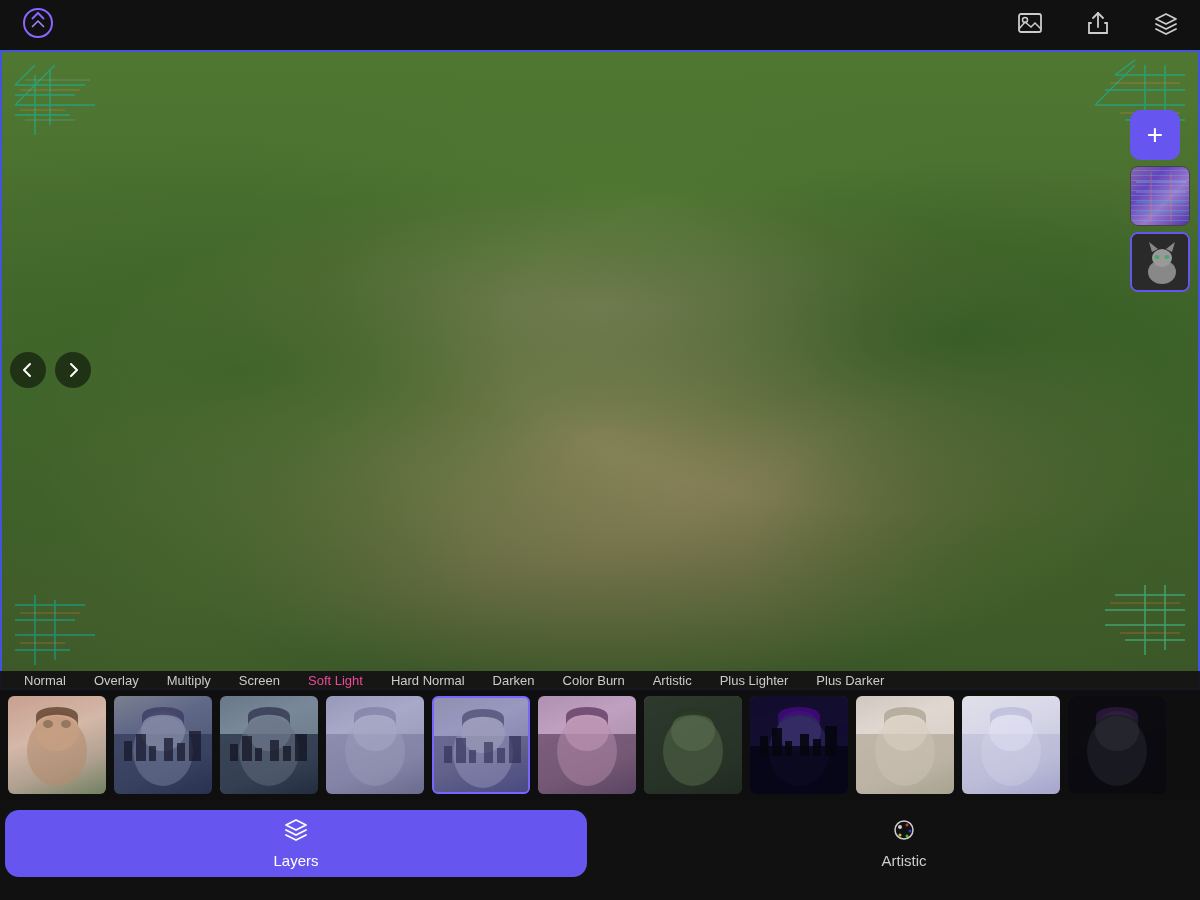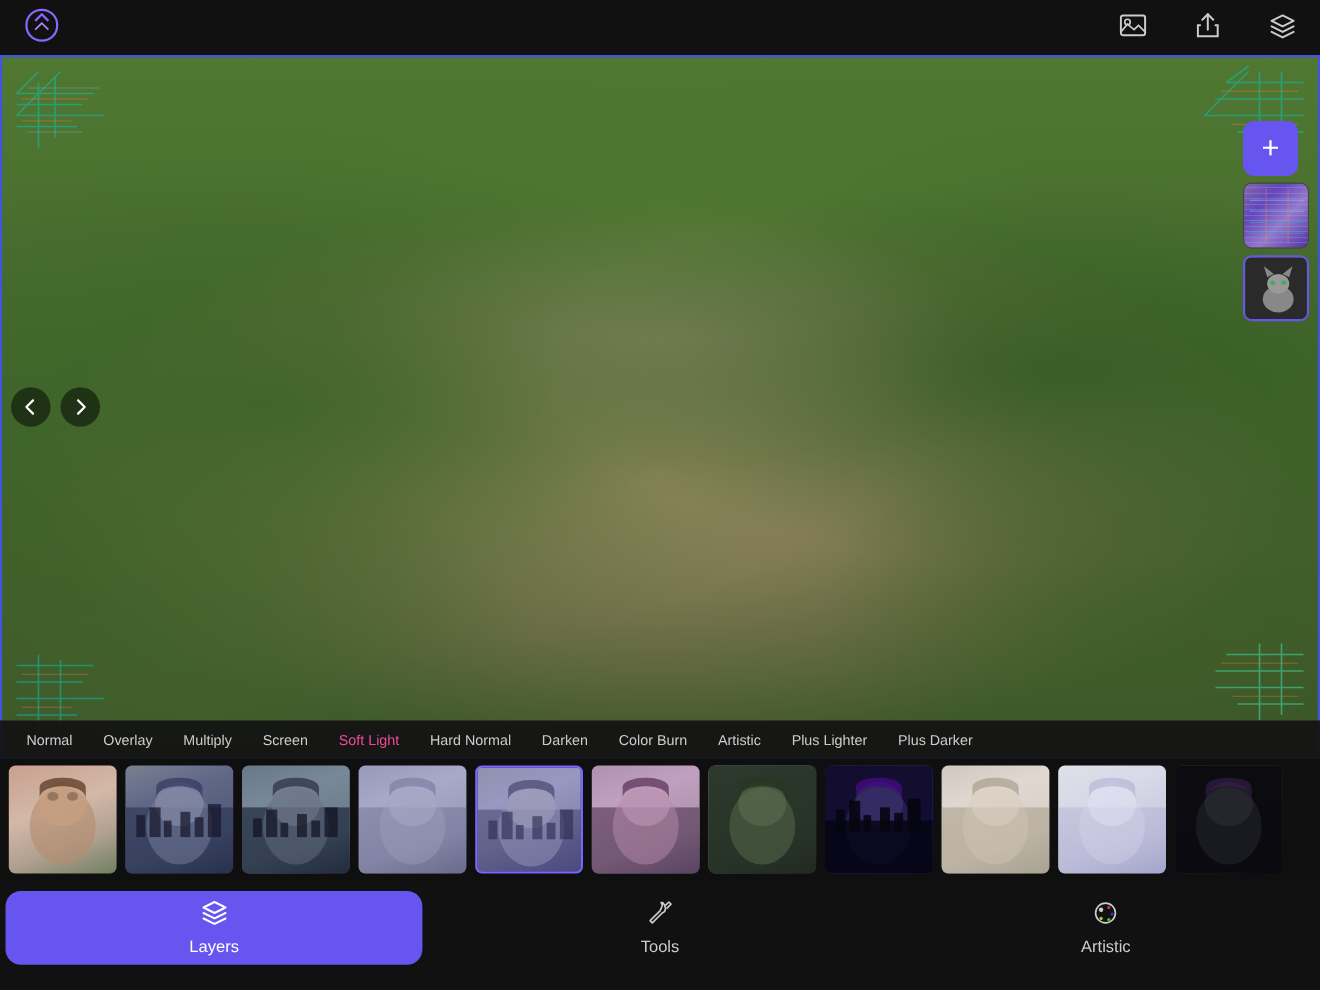--- a/index.html
+++ b/index.html
@@ -105,21 +105,21 @@
       color: white;
     }
     .nav-arrow-left { left: 10px; }
     .nav-arrow-right { left: 55px; }
 
     
     #blend-strip {
       position: absolute;
       bottom: 210px;
       left: 0; right: 0;
-      height: 35px;
+      height: 19px;
       background: rgba(20,20,20,0.95);
       display: flex;
       align-items: center;
       padding: 0 10px;
       gap: 0;
       overflow-x: auto;
       scrollbar-width: none;
       z-index: 10;
     }
     #blend-strip::-webkit-scrollbar { display: none; }
@@ -615,29 +615,20 @@
       <svg width="24" height="24" viewBox="0 0 24 24">
         <path d="M12 2 L22 7 L12 12 L2 7 Z" fill="none" stroke="white" stroke-width="1.8" stroke-linejoin="round"></path>
         <path d="M2 12 L12 17 L22 12" fill="none" stroke="white" stroke-width="1.8" stroke-linecap="round"></path>
         <path d="M2 17 L12 22 L22 17" fill="none" stroke="white" stroke-width="1.8" stroke-linecap="round"></path>
       </svg>
     </span>
     <span class="tab-label">Layers</span>
   </div>
 
 
-  <div class="tab-item">
-    <span class="tab-icon">
-      <svg width="24" height="24" viewBox="0 0 24 24">
-        <path d="M14.5 2.5 C14.5 2.5 17 5 17 8 C17 10 15.5 11.5 14 12 L5 21 L3 19 L12 10 C12.5 8.5 14 7 14 5 C14 4 13.5 3 13 2.5 Z" fill="none" stroke="#ccc" stroke-width="1.5" stroke-linejoin="round"></path>
-        <path d="M16 6 L20 2 L22 4 L18 8" fill="none" stroke="#ccc" stroke-width="1.5" stroke-linejoin="round"></path>
-      </svg>
-    </span>
-    <span class="tab-label">Tools</span>
-  </div>
 
 
   <div class="tab-item">
     <span class="tab-icon">
       <svg width="24" height="24" viewBox="0 0 24 24">
         <circle cx="12" cy="12" r="9" fill="none" stroke="#ccc" stroke-width="1.5"></circle>
         <circle cx="8" cy="9" r="2" fill="#ccc"></circle>
         <circle cx="15" cy="7" r="1.5" fill="#ee4444" opacity="0.8"></circle>
         <circle cx="18" cy="13" r="1.5" fill="#4444ee" opacity="0.8"></circle>
         <circle cx="15" cy="18" r="1.5" fill="#44ee44" opacity="0.8"></circle>

